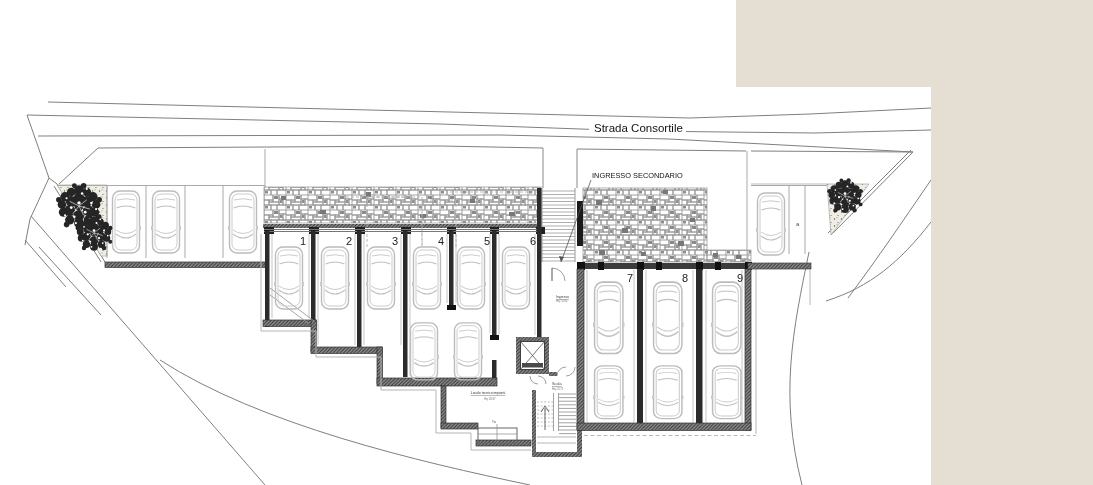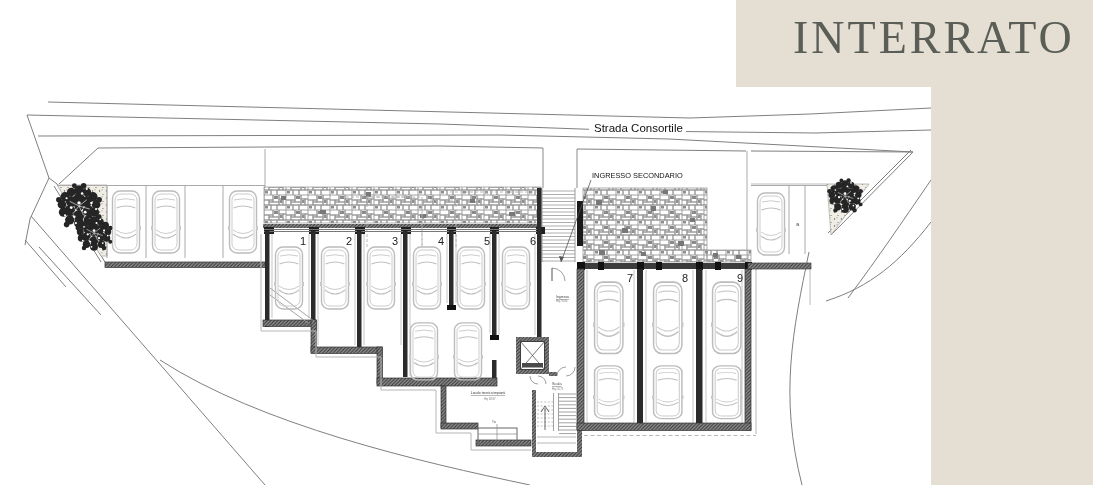--- a/index.html
+++ b/index.html
@@ -420,14 +420,13 @@
 </g>
 
 <rect x="589" y="120" width="97" height="15" fill="#ffffff"></rect>
 <text x="594" y="132" font-size="11.5" fill="#111">Strada Consortile</text>
 <text x="592" y="178" font-size="7.4" fill="#111">INGRESSO SECONDARIO</text>
 <line x1="591" y1="180" x2="561" y2="262" stroke="#555" stroke-width="0.8"></line>
 <polygon points="561,262 559,256 564,257" fill="#555"></polygon>
 </svg>
 <div id="title"></div>
 <div id="strip"></div>
-<div id="ttext">INTERRATO</div>
 </div>
 
 </body></html>

